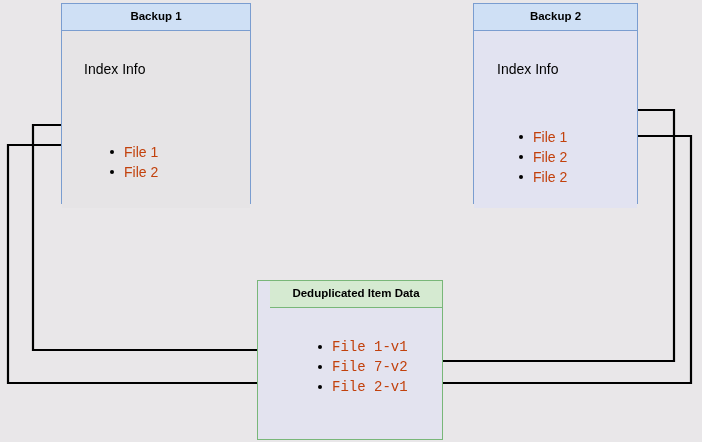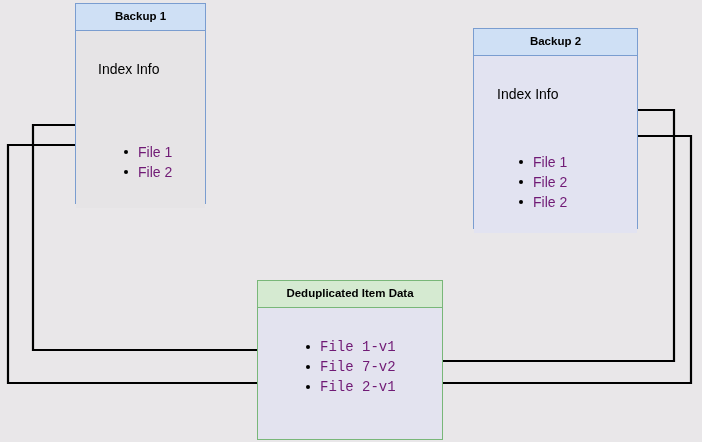--- a/index.html
+++ b/index.html
@@ -65,20 +65,21 @@
   }
   #backup1 .node-body {
     background: #e6e4e6;
   }
   #backup2 .node-body {
     background: #e2e3f1;
   }
   .dedup-box {
     border-color: #79b779;
     background: #e3e3ef;
+    padding-left: 12px;
   }
   .dedup-box .node-title {
     background: #d5ead1;
     border-bottom-color: #79b779;
   }
   .index-label {
     position: absolute;
     font-size: 14px;
     color: #000;
     white-space: nowrap;
@@ -86,21 +87,21 @@
   }
   .bullet-list {
     position: absolute;
     list-style: none;
     margin: 0;
     padding: 0;
   }
   .bullet-list li {
     position: relative;
     font-size: 14px;
-    color: #701a75;
+    color: #c2410c;
     white-space: nowrap;
     padding-left: 15px;
     height: 20px;
     line-height: 20px;
   }
   .bullet-list li::before {
     content: "";
     position: absolute;
     left: 1px;
     top: 8px;
@@ -127,32 +128,32 @@
 
     <path d="M118,125 L33,125 L33,350 L300,350" fill="none" stroke="#000" stroke-width="2.2" stroke-linecap="butt" stroke-linejoin="miter" marker-end="url(#arrow-right)"></path>
 
     <path d="M118,145 L8,145 L8,383 L300,383" fill="none" stroke="#000" stroke-width="2.2" stroke-linecap="butt" stroke-linejoin="miter" marker-end="url(#arrow-right)"></path>
 
     <path d="M604,110 L674,110 L674,361 L395,361" fill="none" stroke="#000" stroke-width="2.2" stroke-linecap="butt" stroke-linejoin="miter" marker-end="url(#arrow-left)"></path>
 
     <path d="M604,136 L691,136 L691,383 L395,383" fill="none" stroke="#000" stroke-width="2.2" stroke-linecap="butt" stroke-linejoin="miter" marker-end="url(#arrow-left)"></path>
   </svg>
 
-  <div class="node-box backup-box" id="backup1" style="left:75px; top:3px; width:131px; height:201px;">
+  <div class="node-box backup-box" id="backup1" style="left:61px; top:3px; width:190px; height:201px;">
     <div class="node-title">Backup 1</div>
     <div class="node-body" style="height:177px;">
       <div class="index-label" style="left:22px; top:30px;">Index Info</div>
       <ul class="bullet-list" style="left:47px; top:111px;">
         <li>File 1</li>
         <li>File 2</li>
       </ul>
     </div>
   </div>
 
-  <div class="node-box backup-box" id="backup2" style="left:473px; top:3px; width:165px; height:201px;margin-top:25px;">
+  <div class="node-box backup-box" id="backup2" style="left:473px; top:3px; width:165px; height:201px;">
     <div class="node-title">Backup 2</div>
     <div class="node-body" style="height:177px;">
       <div class="index-label" style="left:23px; top:30px;">Index Info</div>
       <ul class="bullet-list" style="left:44px; top:96px;">
         <li>File 1</li>
         <li>File 2</li>
         <li>File 2</li>
       </ul>
     </div>
   </div>

